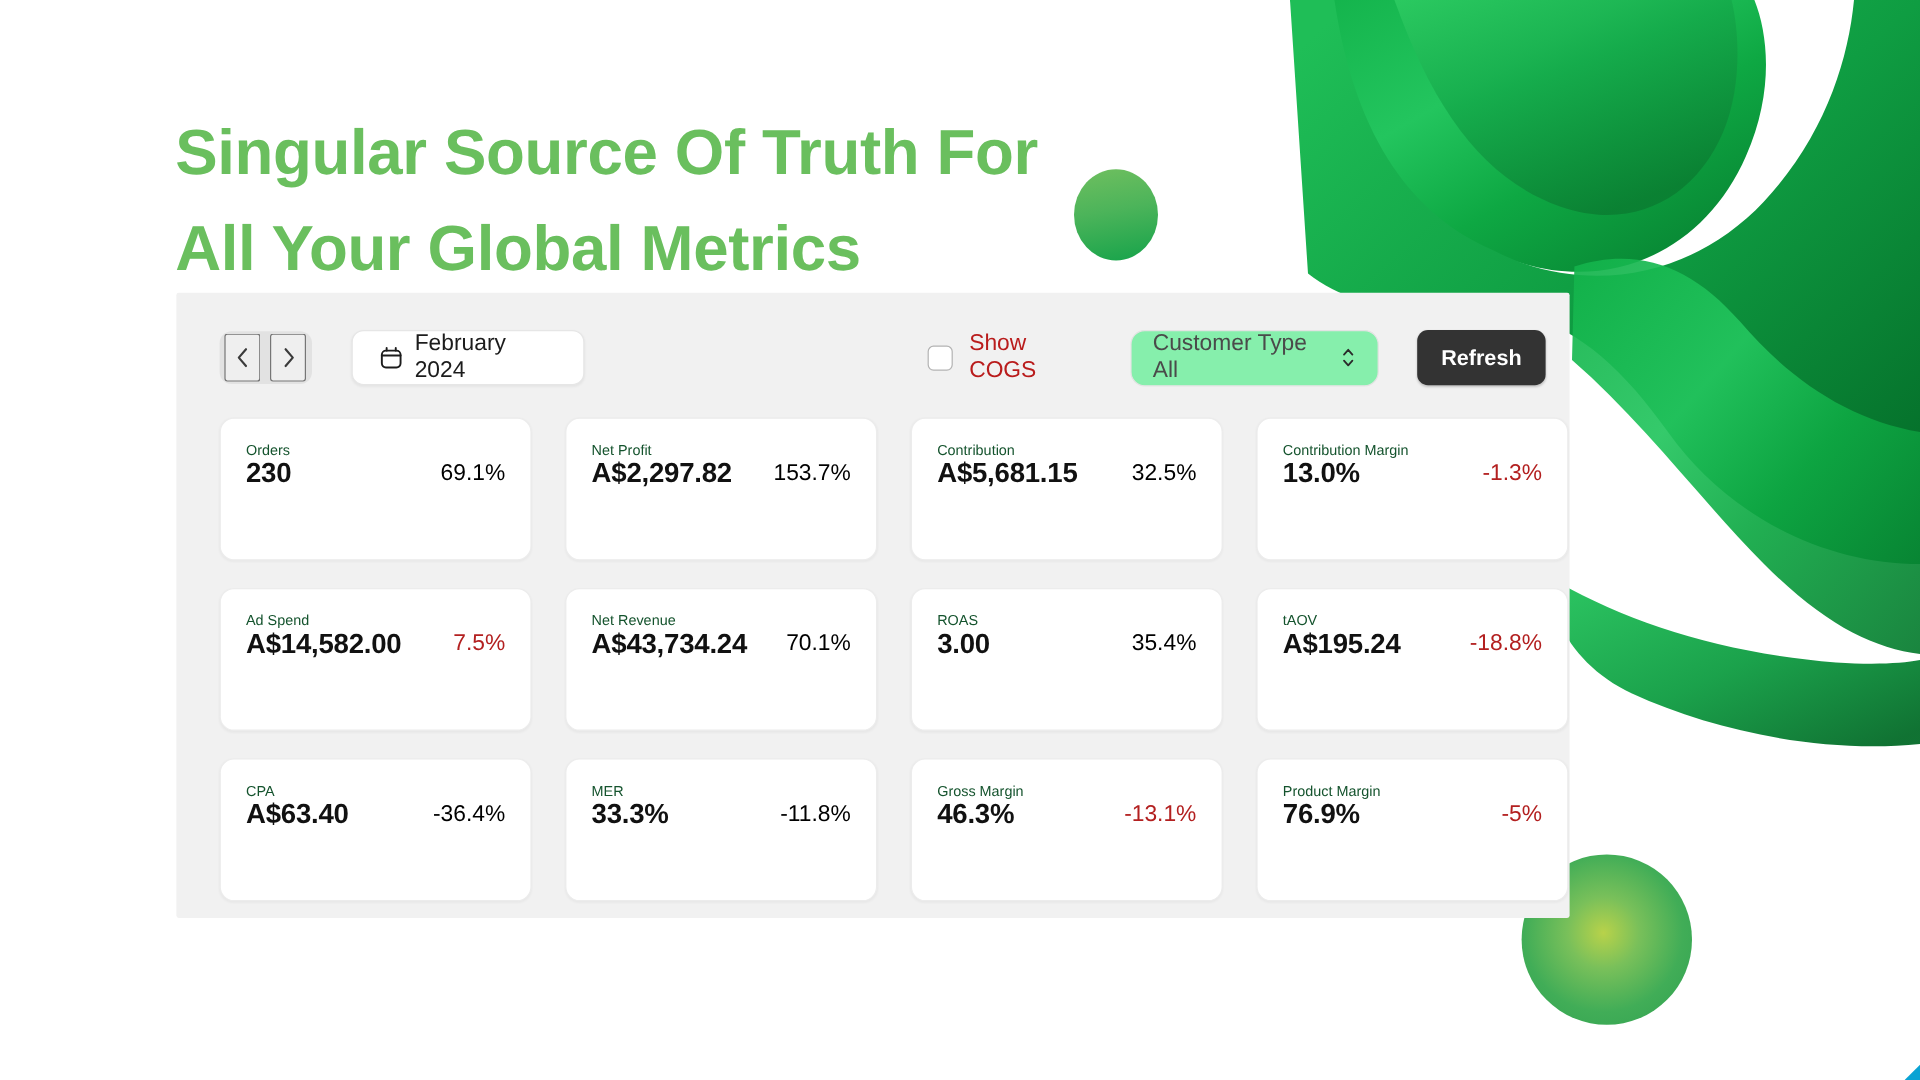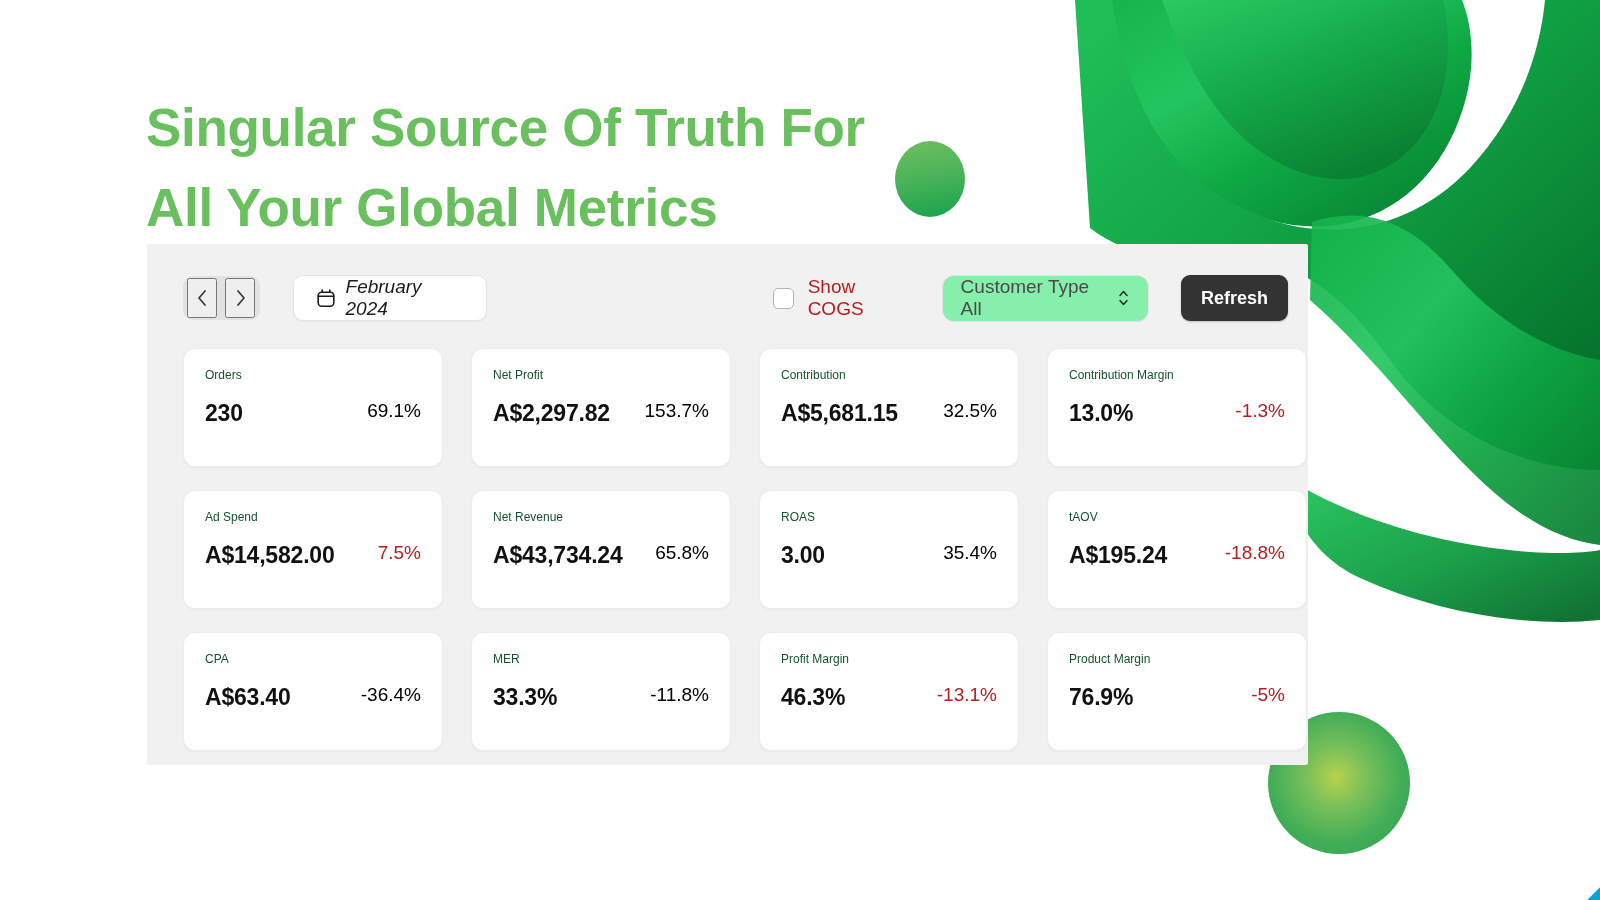--- a/index.html
+++ b/index.html
@@ -117,21 +117,20 @@
     gap: 10px;
     background: #ffffff;
     border: 1px solid #e6e6e6;
     border-radius: 10px;
     height: 44px;
     padding: 0 22px;
     margin-left: 33px;
     box-shadow: 0 1px 2px rgba(0,0,0,0.05);
     font-size: 19px;
     color: #1c1c1c;
-    font-style: italic;
   }
   #date-pill svg { display: block; }
 
   #cogs-wrap {
     display: flex;
     align-items: center;
     gap: 14px;
     margin-left: 286px;
   }
   #cogs-checkbox {
@@ -195,23 +194,22 @@
     padding: 20px 21px 0 21px;
     box-shadow: 0 1px 2px rgba(0,0,0,0.04);
   }
   .metric-label {
     font-size: 12px;
     color: #14532d;
     line-height: 1;
   }
   .metric-row {
     display: flex;
-    align-items: flex-start;
+    align-items: center;
     justify-content: space-between;
-    margin-top: 19px;
   }
   .metric-value {
     font-size: 23px;
     font-weight: bold;
     color: #111111;
     letter-spacing: -0.2px;
   }
   .metric-delta {
     font-size: 19px;
   }
@@ -346,21 +344,21 @@
         <div class="metric-label">Ad Spend</div>
         <div class="metric-row">
           <span class="metric-value">A$14,582.00</span>
           <span class="metric-delta delta-down">7.5%</span>
         </div>
       </div>
       <div class="metric-card">
         <div class="metric-label">Net Revenue</div>
         <div class="metric-row">
           <span class="metric-value">A$43,734.24</span>
-          <span class="metric-delta delta-up">65.8%</span>
+          <span class="metric-delta delta-up">70.1%</span>
         </div>
       </div>
       <div class="metric-card">
         <div class="metric-label">ROAS</div>
         <div class="metric-row">
           <span class="metric-value">3.00</span>
           <span class="metric-delta delta-up">35.4%</span>
         </div>
       </div>
       <div class="metric-card">
@@ -378,21 +376,21 @@
         </div>
       </div>
       <div class="metric-card">
         <div class="metric-label">MER</div>
         <div class="metric-row">
           <span class="metric-value">33.3%</span>
           <span class="metric-delta delta-up">-11.8%</span>
         </div>
       </div>
       <div class="metric-card">
-        <div class="metric-label">Profit Margin</div>
+        <div class="metric-label">Gross Margin</div>
         <div class="metric-row">
           <span class="metric-value">46.3%</span>
           <span class="metric-delta delta-down">-13.1%</span>
         </div>
       </div>
       <div class="metric-card">
         <div class="metric-label">Product Margin</div>
         <div class="metric-row">
           <span class="metric-value">76.9%</span>
           <span class="metric-delta delta-down">-5%</span>

